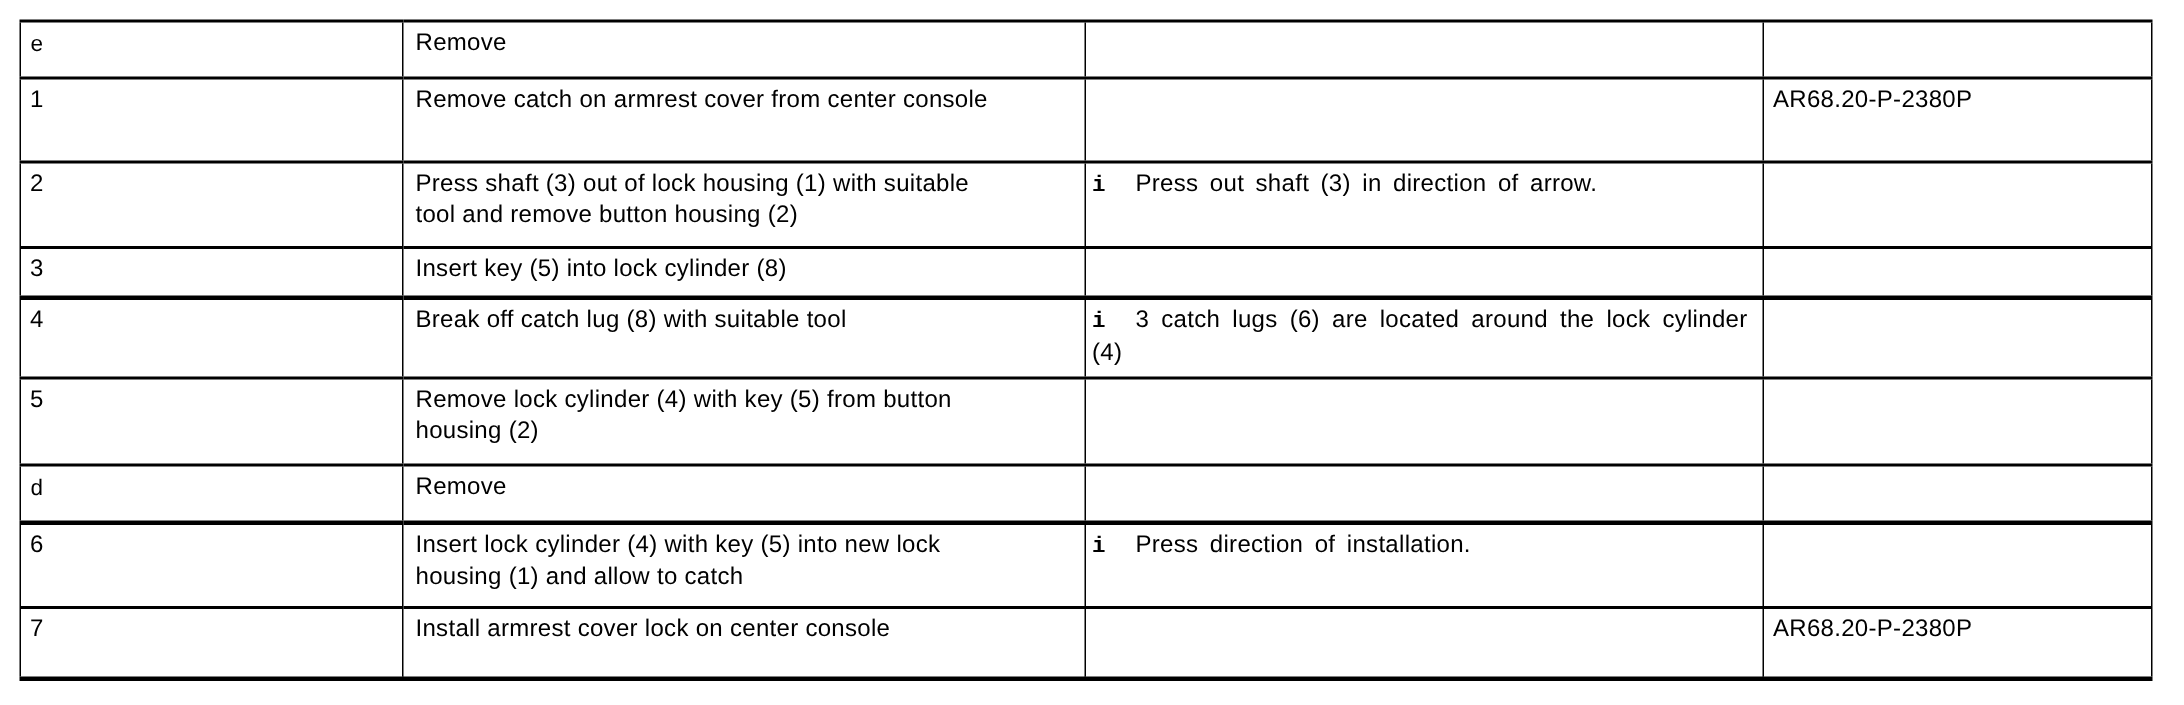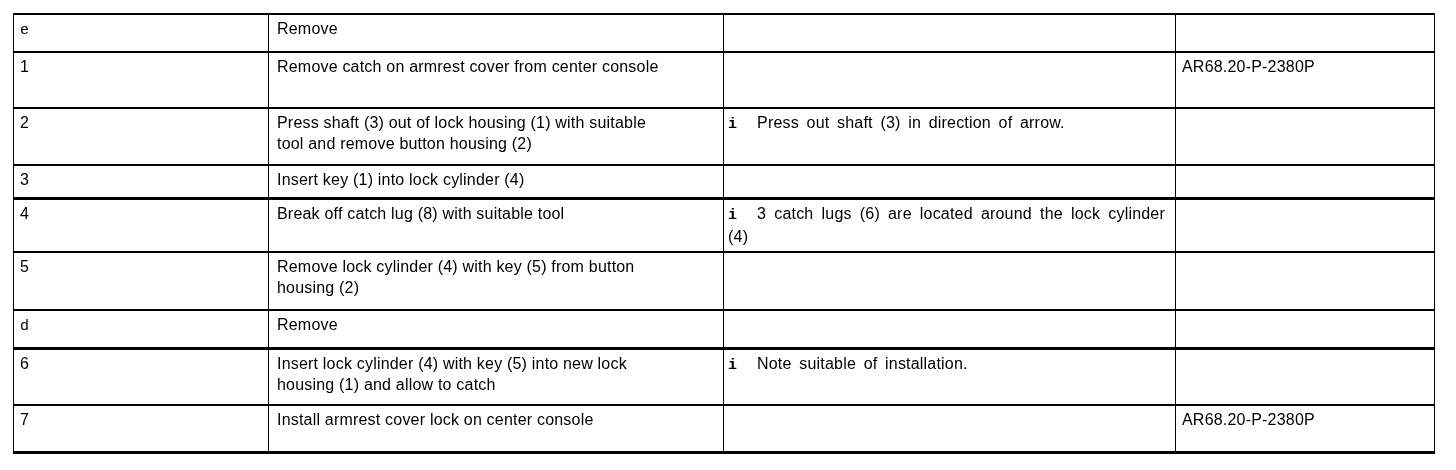--- a/index.html
+++ b/index.html
@@ -117,21 +117,21 @@
           <td class="col-step">2</td>
           <td class="col-desc">
             <div class="desc-text">Press shaft (3) out of lock housing (1) with suitable tool and remove button housing (2)</div>
           </td>
           <td class="col-note"><span class="info-icon">i</span><span>Press out shaft (3) in direction of arrow.</span></td>
           <td class="col-ref"></td>
         </tr>
         <tr>
           <td class="col-step">3</td>
           <td class="col-desc">
-            <div class="desc-text">Insert key (1) into lock cylinder (4)</div>
+            <div class="desc-text">Insert key (5) into lock cylinder (8)</div>
           </td>
           <td class="col-note"></td>
           <td class="col-ref"></td>
         </tr>
         <tr class="heavy-top">
           <td class="col-step">4</td>
           <td class="col-desc">
             <div class="desc-text">Break off catch lug (8) with suitable tool</div>
           </td>
           <td class="col-note"><span class="info-icon">i</span><span>3 catch lugs (6) are located around the lock cylinder (4)</span></td>
@@ -151,21 +151,21 @@
             <div class="desc-text">Remove</div>
           </td>
           <td class="col-note"></td>
           <td class="col-ref"></td>
         </tr>
         <tr class="heavy-top">
           <td class="col-step">6</td>
           <td class="col-desc">
             <div class="desc-text">Insert lock cylinder (4) with key (5) into new lock housing (1) and allow to catch</div>
           </td>
-          <td class="col-note"><span class="info-icon">i</span><span>Note suitable of installation.</span></td>
+          <td class="col-note"><span class="info-icon">i</span><span>Press direction of installation.</span></td>
           <td class="col-ref"></td>
         </tr>
         <tr>
           <td class="col-step">7</td>
           <td class="col-desc">
             <div class="desc-text">Install armrest cover lock on center console</div>
           </td>
           <td class="col-note"></td>
           <td class="col-ref"><span>AR68.20-P-2380P</span></td>
         </tr>

